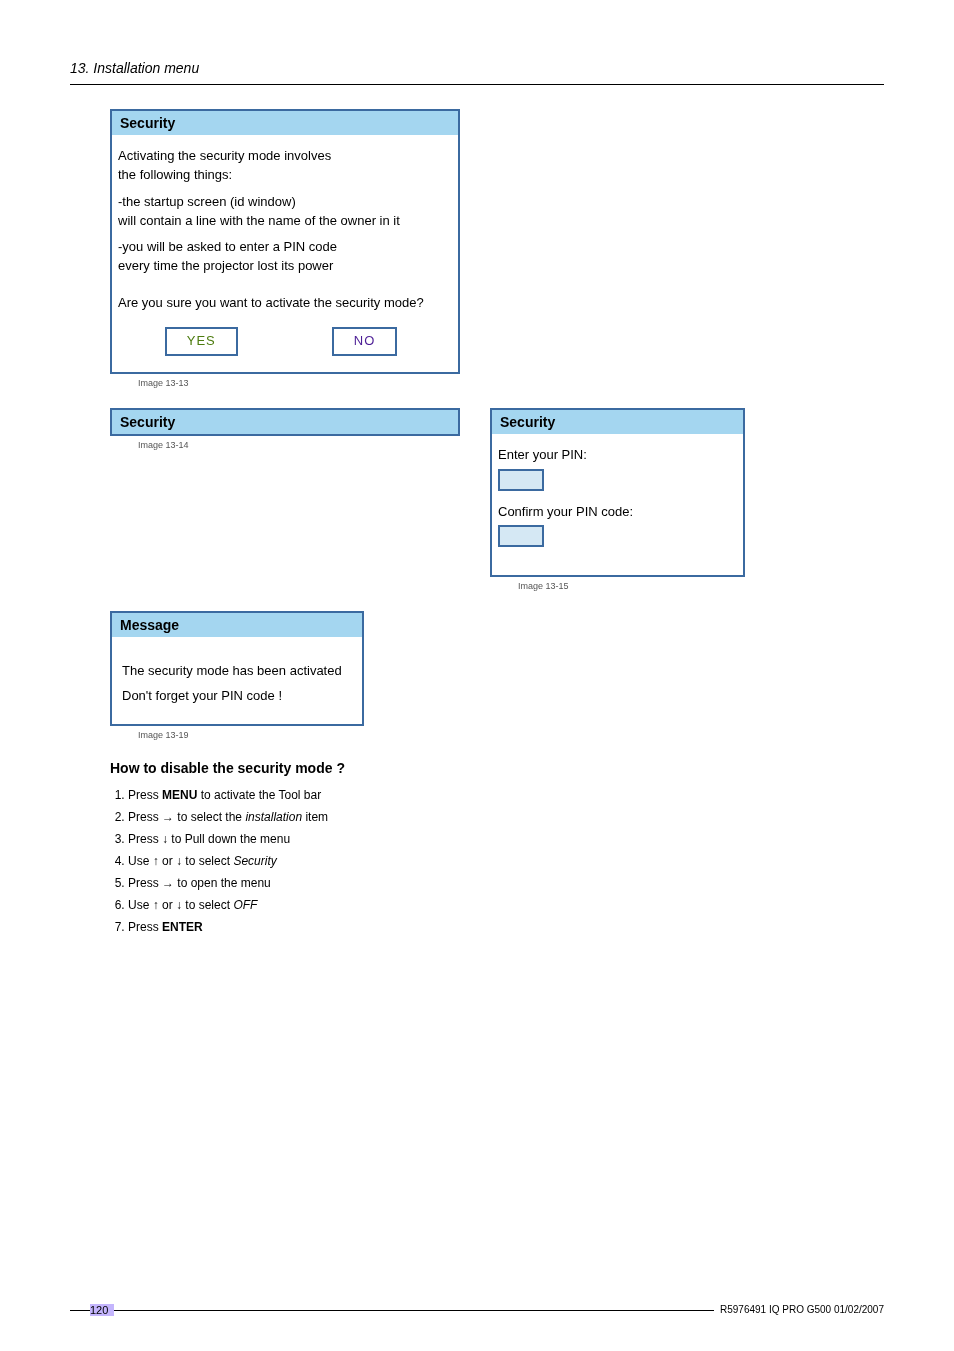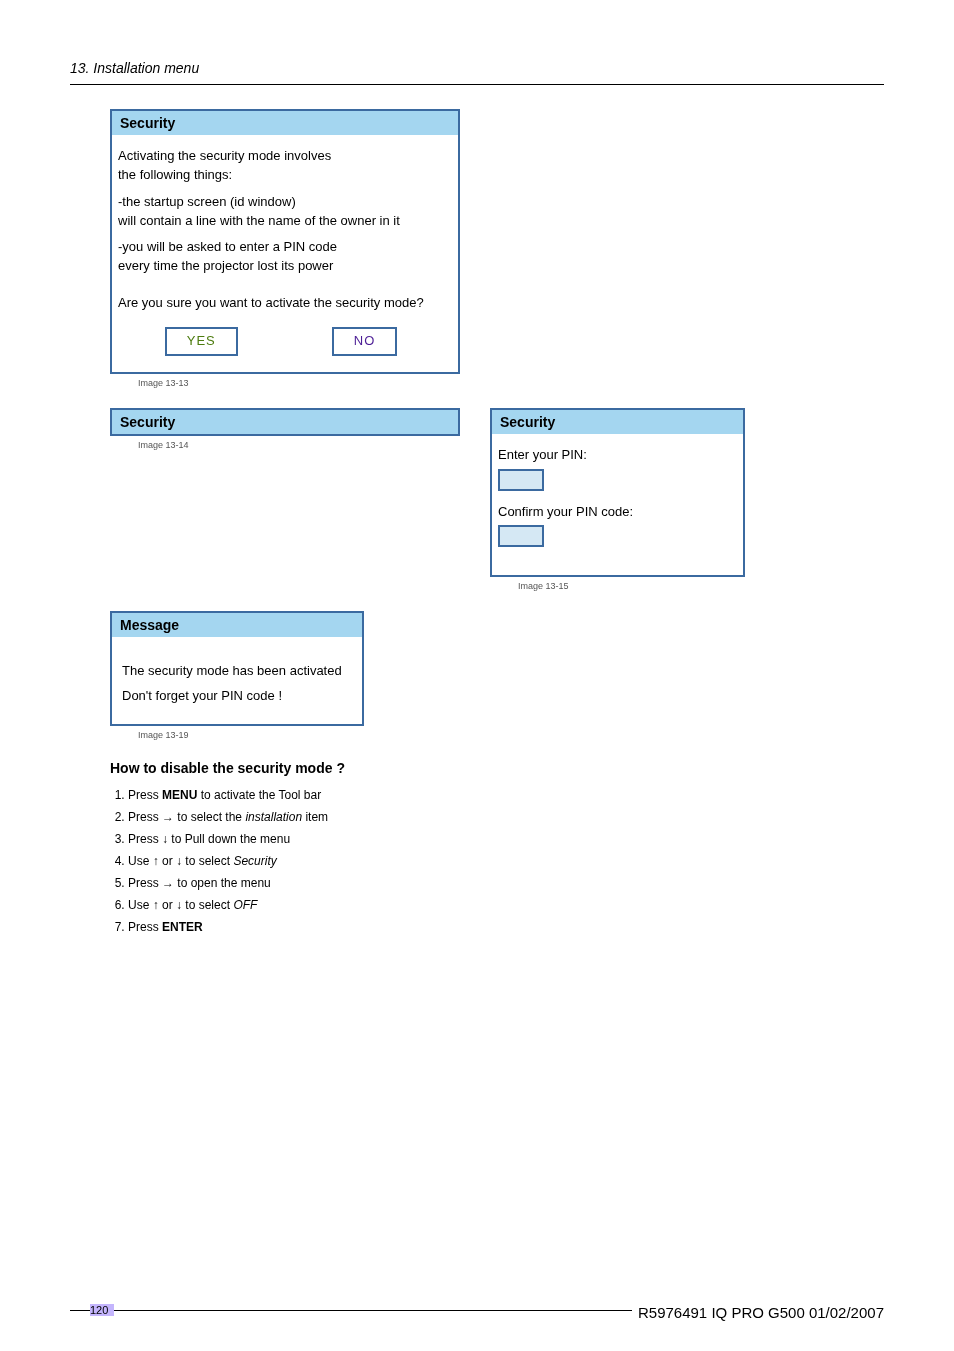--- a/index.html
+++ b/index.html
@@ -129,21 +129,21 @@
     padding-right: 6px;
     font-size: 11px;
     margin-left: 20px;
   }
   .footer-right {
     position: absolute;
     right: 0;
     top: -7px;
     background: #fff;
     padding-left: 6px;
-    font-size: 15px;
+    font-size: 10px;
   }
   .para { margin: 0 0 8px 0; }
   .indent { margin-left: 20px; }
 </style>
 </head>
 <body>
 
 <div class="page">
   <div class="section-title">13.  Installation menu</div>
   <hr class="hr">

